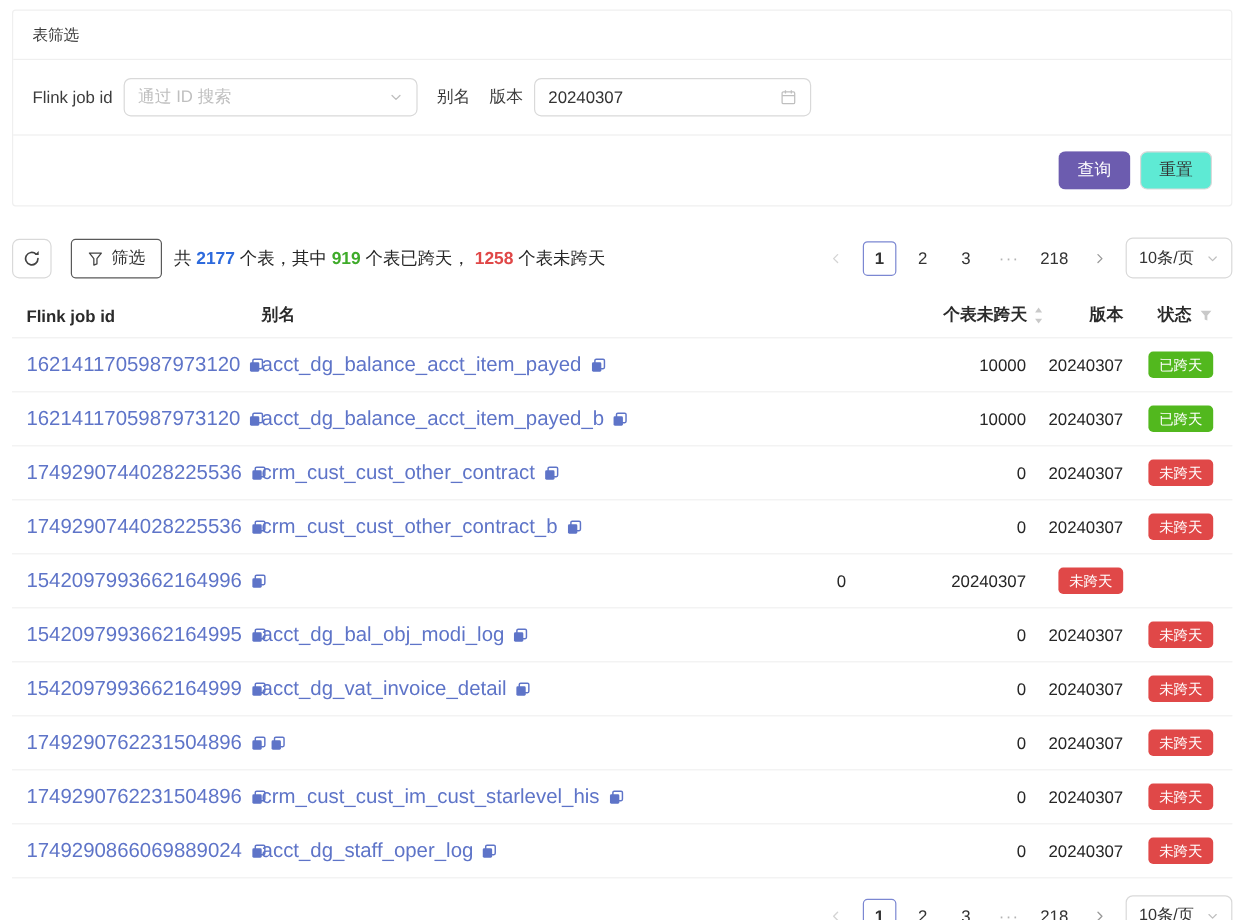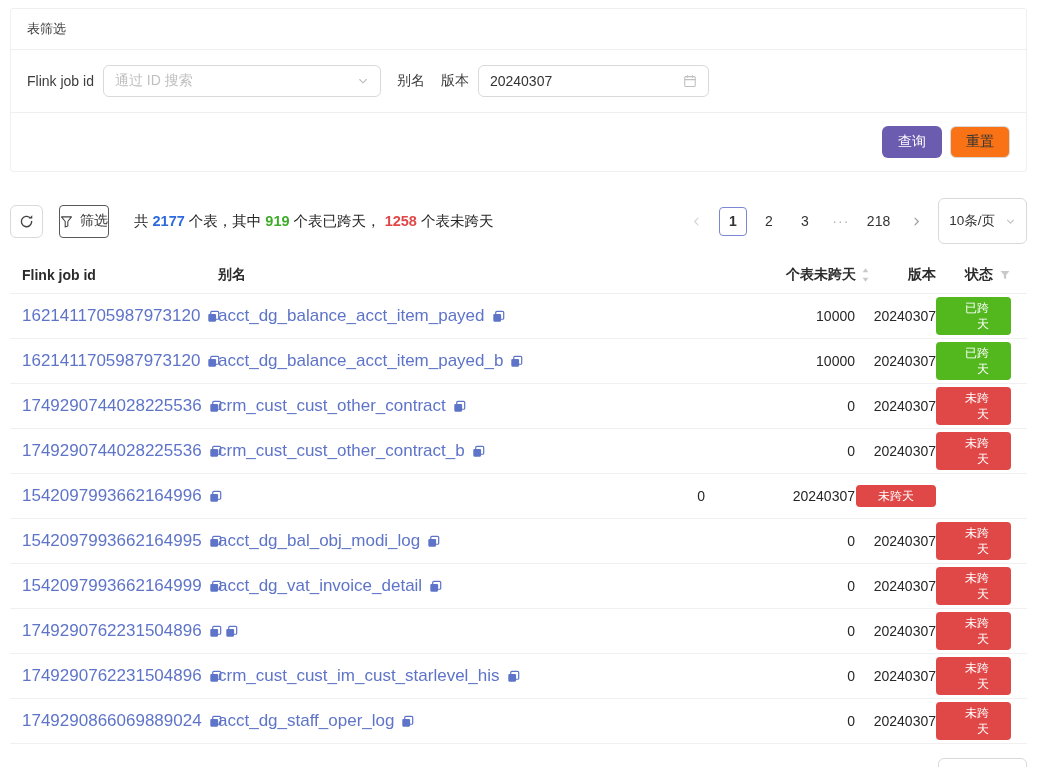--- a/index.html
+++ b/index.html
@@ -7,64 +7,64 @@
   body{width:1037px;font-family:"Liberation Sans","DejaVu Sans",sans-serif;color:#333;font-size:14px}
   .page{padding:8px 10px 12px}
 
   
   .card{border:1px solid #efefef;border-radius:3px}
   .card-title{font-size:13px;color:#3c3c3c;padding:11px 16px;border-bottom:1px solid #efefef}
   .filter-row{display:flex;align-items:center;gap:16px;padding:15px 16px;border-bottom:1px solid #efefef}
   .field{display:flex;align-items:center;gap:9px}
   .field-label{color:#3c3c3c;white-space:nowrap}
   .select,.date-input{height:32px;border:1px solid #d9d9d9;border-radius:6px;background:#fff;display:flex;align-items:center;justify-content:space-between;padding:0 11px;cursor:pointer}
-  .select{width:278px}
+  .select{width:245px}
   .date-input{width:231px}
   .placeholder{color:#bfbfbf}
   .value{color:#333}
   .ic-gray{color:#bfbfbf}
   .ic-dark{color:#424242}
   .actions-row{display:flex;justify-content:flex-end;gap:8px;padding:13px 16px}
-  .btn{height:32px;border-radius:6px;font-size:14px;display:inline-flex;align-items:center;padding:0 15px;cursor:pointer;border:1px solid transparent;background:#f97316;font-family:inherit}
+  .btn{height:32px;border-radius:6px;font-size:14px;display:inline-flex;align-items:center;padding:0 15px;cursor:pointer;border:1px solid transparent;background:#5eead4;font-family:inherit}
   .btn-primary{background:var(--primary,#6c5caf);color:#fff}
   .btn-default{border-color:#d9d9d9;color:#333}
 
   
   .toolbar{margin-top:26px;display:flex;align-items:center;gap:10px}
   .icon-btn{width:33px;height:33px;border:1px solid #d9d9d9;border-radius:6px;display:inline-flex;align-items:center;justify-content:center;background:#fff;cursor:pointer}
-  .filter-btn{height:33px;border:1px solid #595959;border-radius:4px;background:#fff;display:inline-flex;align-items:center;gap:7px;padding:0 0;margin-left:6px;cursor:pointer;color:#333;font-size:14px;font-family:inherit}
-  .summary{margin-left:15px;font-size:14.5px;color:#262626;white-space:nowrap}
+  .filter-btn{height:33px;border:1px solid #595959;border-radius:4px;background:#fff;display:inline-flex;align-items:center;gap:7px;padding:0 13px;margin-left:6px;cursor:pointer;color:#333;font-size:14px;font-family:inherit}
+  .summary{margin-left:0;font-size:14.5px;color:#262626;white-space:nowrap}
   .summary b{font-weight:700}
   .n-total{color:var(--info,#2d6add)}
   .n-green{color:var(--green_num,#3fab2a)}
   .n-red{color:var(--danger,#e04848)}
   .spacer{flex:1}
 
   
   .pagination{display:flex;align-items:center;gap:8px}
   .page-item{min-width:28px;height:29px;display:inline-flex;align-items:center;justify-content:center;border-radius:4px;font-size:14px;color:#333;cursor:pointer;padding:0 4px;background:#fff}
   .page-item.active{border:1px solid #7b87d2;font-weight:600}
   .page-item.arrow{color:#999}
   .page-item.arrow.disabled{color:#d4d4d4;cursor:default}
   .page-item.ellipsis{color:#b3b3b3;letter-spacing:1px}
-  .size-select{height:46px;border:1px solid #d9d9d9;border-radius:6px;display:inline-flex;align-items:center;gap:10px;padding:0 10px;font-size:13.5px;cursor:pointer;background:#fff}
+  .size-select{height:34px;border:1px solid #d9d9d9;border-radius:6px;display:inline-flex;align-items:center;gap:10px;padding:0 10px;font-size:13.5px;cursor:pointer;background:#fff}
 
   
   .table{margin-top:13px}
   .tgrid{display:grid;grid-template-columns:196px 1fr 150px 81px 75px;align-items:center;padding:0 16px 0 12px}
   .thead{height:37px;border-bottom:1px solid #efefef}
   .th{font-size:14px;font-weight:700;color:#2b2b2b;display:flex;align-items:center}
   .th-right,.td-right{justify-content:flex-end;text-align:right}
   .sorter{display:inline-flex;margin-left:4px;margin-right:-16px;line-height:0;color:#c9c9c9;cursor:pointer}
   .col-funnel{margin-left:6px;color:#c9c9c9;display:inline-flex;cursor:pointer}
   .trow{height:45px;border-bottom:1px solid #f0f0f0}
   .td{display:flex;align-items:center;font-size:14px;color:#262626}
   .link{color:var(--link,#5e74c8);font-size:17px;cursor:pointer;white-space:nowrap}
   .copy-btn{display:inline-flex;margin-left:7px;color:var(--link,#5e74c8);cursor:pointer}
-  .badge{padding:3px 22px;border-radius:4px;color:#fff;font-size:12px;line-height:16px;display:inline-block}
+  .badge{padding:3px 9px;border-radius:4px;color:#fff;font-size:12px;line-height:16px;display:inline-block}
   .badge[data-status="success"]{background:var(--success,#52b81e)}
   .badge[data-status="danger"]{background:var(--danger,#e04848)}
   .bottom-bar{display:flex;justify-content:flex-end;margin-top:14px}
 </style>
 </head>
 <body>
 
 <svg width="0" height="0" style="position:absolute" aria-hidden="true">
   <symbol id="i-copy" viewBox="0 0 16 16">
     <rect x="4.6" y="1.6" width="9.8" height="9.8" rx="1.4" fill="none" stroke="currentColor" stroke-width="1.5"></rect>

